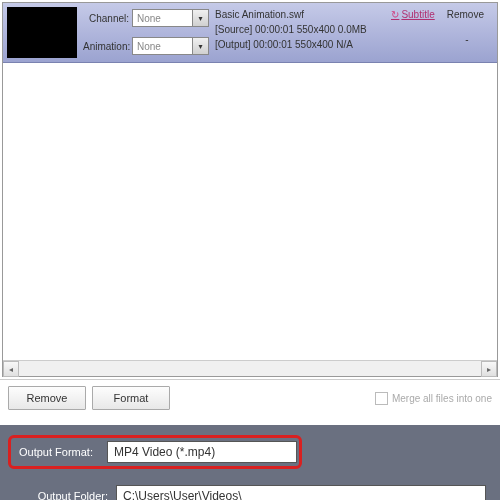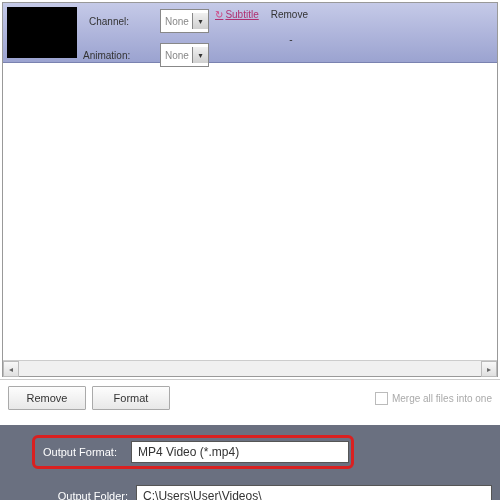--- a/index.html
+++ b/index.html
@@ -33,30 +33,29 @@
     display: flex;
     flex-direction: column;
     gap: 10px;
   }
   
   .ctrl-row { display: flex; align-items: center; gap: 3px; }
   .ctrl-label { color: #333; font-size: 10px; width: 46px; text-align: right; }
   
   .dropdown {
     flex: 1;
-    height: 24px;
+    height: 18px;
     background: #fff;
     border: 1px solid #888;
     display: flex;
     align-items: center;
     justify-content: space-between;
     padding-left: 4px;
     font-size: 10px;
     color: #888;
-    margin-left: 28px;
   }
   .dropdown-arrow {
     width: 16px;
     height: 16px;
     background: linear-gradient(to bottom, #f0f0f0, #d0d0d0);
     border-left: 1px solid #888;
     display: flex;
     align-items: center;
     justify-content: center;
     color: #333;
@@ -148,21 +147,20 @@
   .settings-bar {
     background: #6a7080;
     border-top: 1px solid #fff;
     padding: 10px 8px 20px 8px;
   }
   .setting-row {
     display: flex;
     align-items: center;
     gap: 8px;
     margin-bottom: 16px;
-    margin-left: 24px;
   }
   .setting-label {
     color: #fff;
     font-size: 11px;
     width: 100px;
     text-align: right;
   }
   .highlight-box {
     border: 3px solid #d92020;
     border-radius: 6px;
@@ -206,20 +204,25 @@
       </div>
       <div class="ctrl-row">
         <span class="ctrl-label">Animation:</span>
         <div class="dropdown">
           <span>None</span>
           <span class="dropdown-arrow">▾</span>
         </div>
       </div>
     </div>
 
+    <div class="info-col">
+      <div class="info-line">Basic Animation.swf</div>
+      <div class="info-line">[Source]  00:00:01  550x400  0.0MB</div>
+      <div class="info-line">[Output]  00:00:01  550x400  N/A</div>
+    </div>
 
     <div class="right-col">
       <div class="right-top">
         <span class="auto-link">
           <span class="auto-icon">↻</span>
           <span>Subtitle</span>
         </span>
         <span class="status-label">Remove</span>
       </div>
       <div class="status-dash">-</div>
@@ -242,20 +245,20 @@
     <span>Merge all files into one</span>
   </div>
 </div>
 
 <div class="white-strip"></div>
 
 <div class="settings-bar">
   <div class="setting-row">
     <div class="highlight-box" style="display:flex; align-items:center; gap:8px; background: rgba(0,0,0,0);">
       <span class="of-label-hl">Output Format:</span>
-      <div class="setting-input" style="width:218px;">MP4 Video (*.mp4)</div>
+      <div class="setting-input" style="width:190px;">MP4 Video (*.mp4)</div>
     </div>
   </div>
   <div class="setting-row">
     <span class="setting-label">Output Folder:</span>
     <div class="setting-input">C:\Users\User\Videos\</div>
   </div>
 </div>
 
 </body></html>

